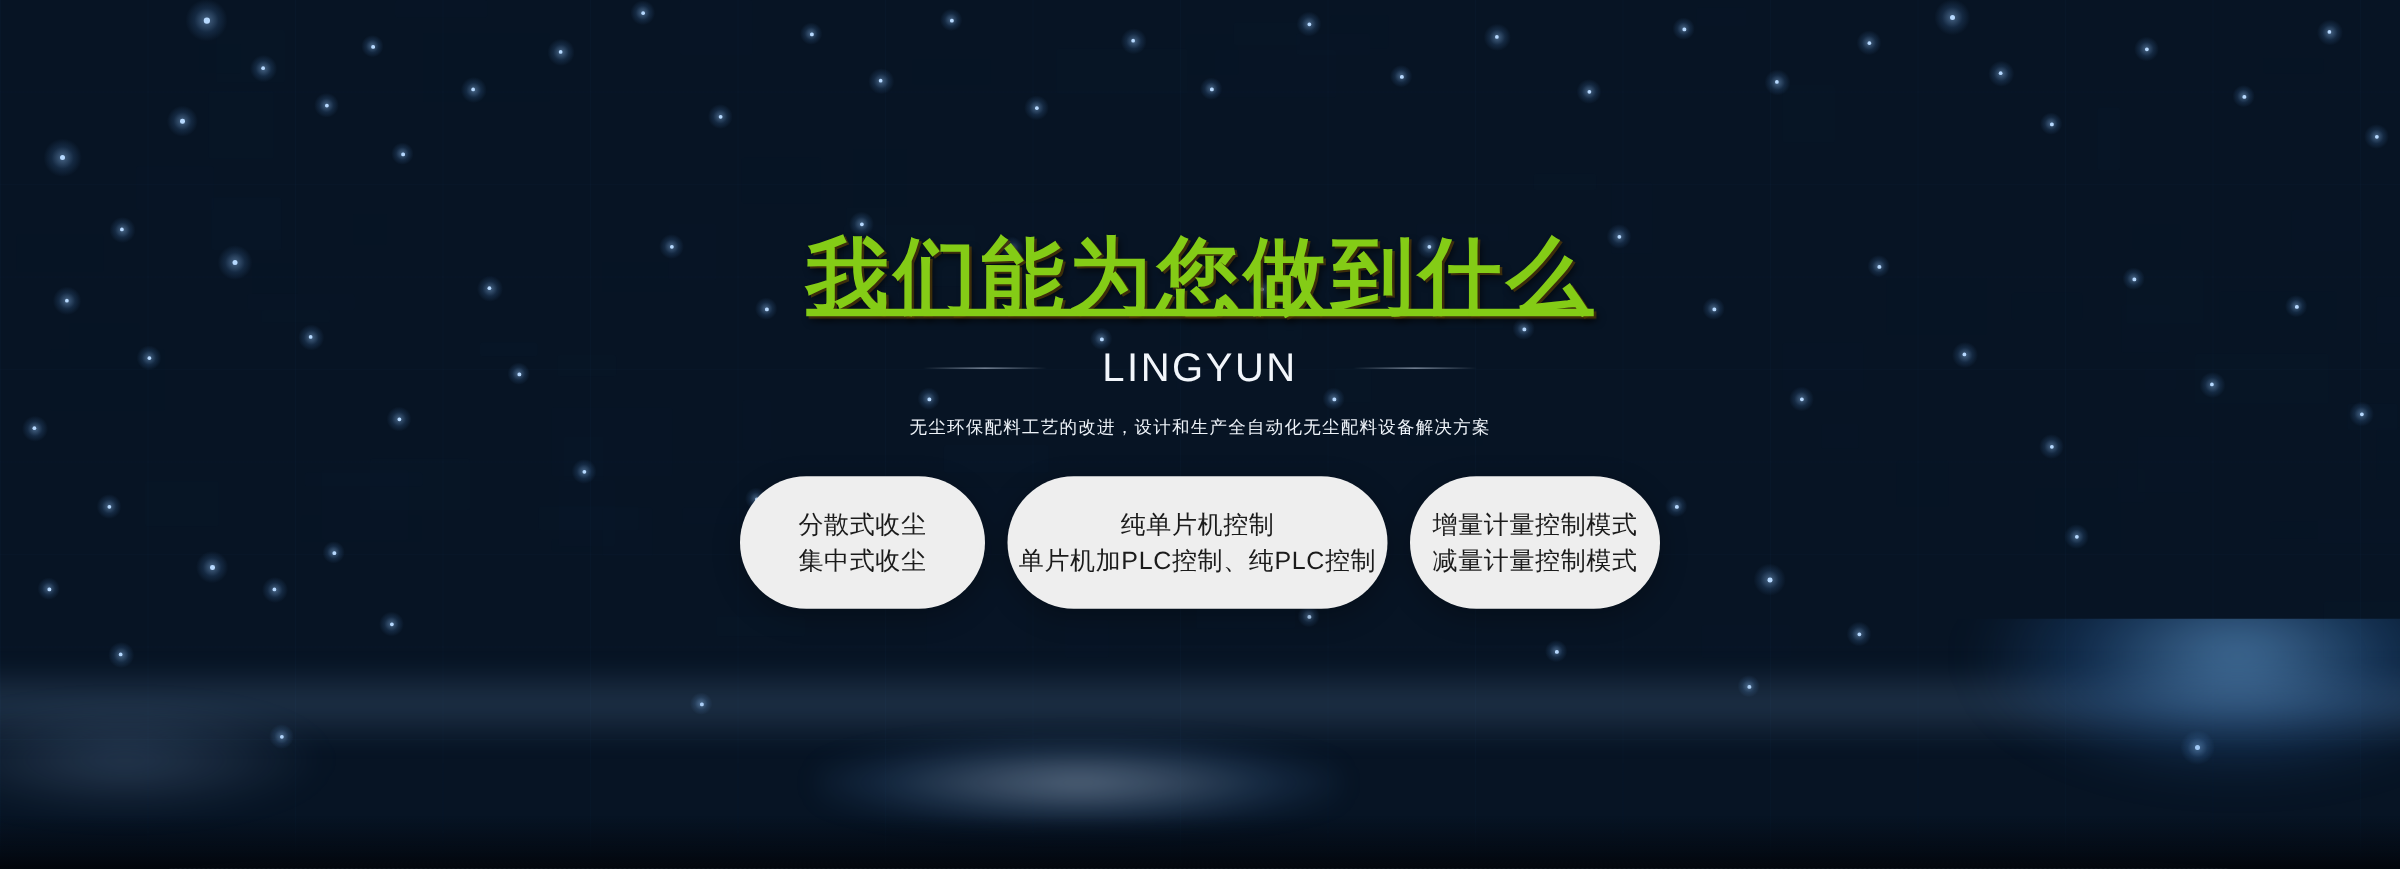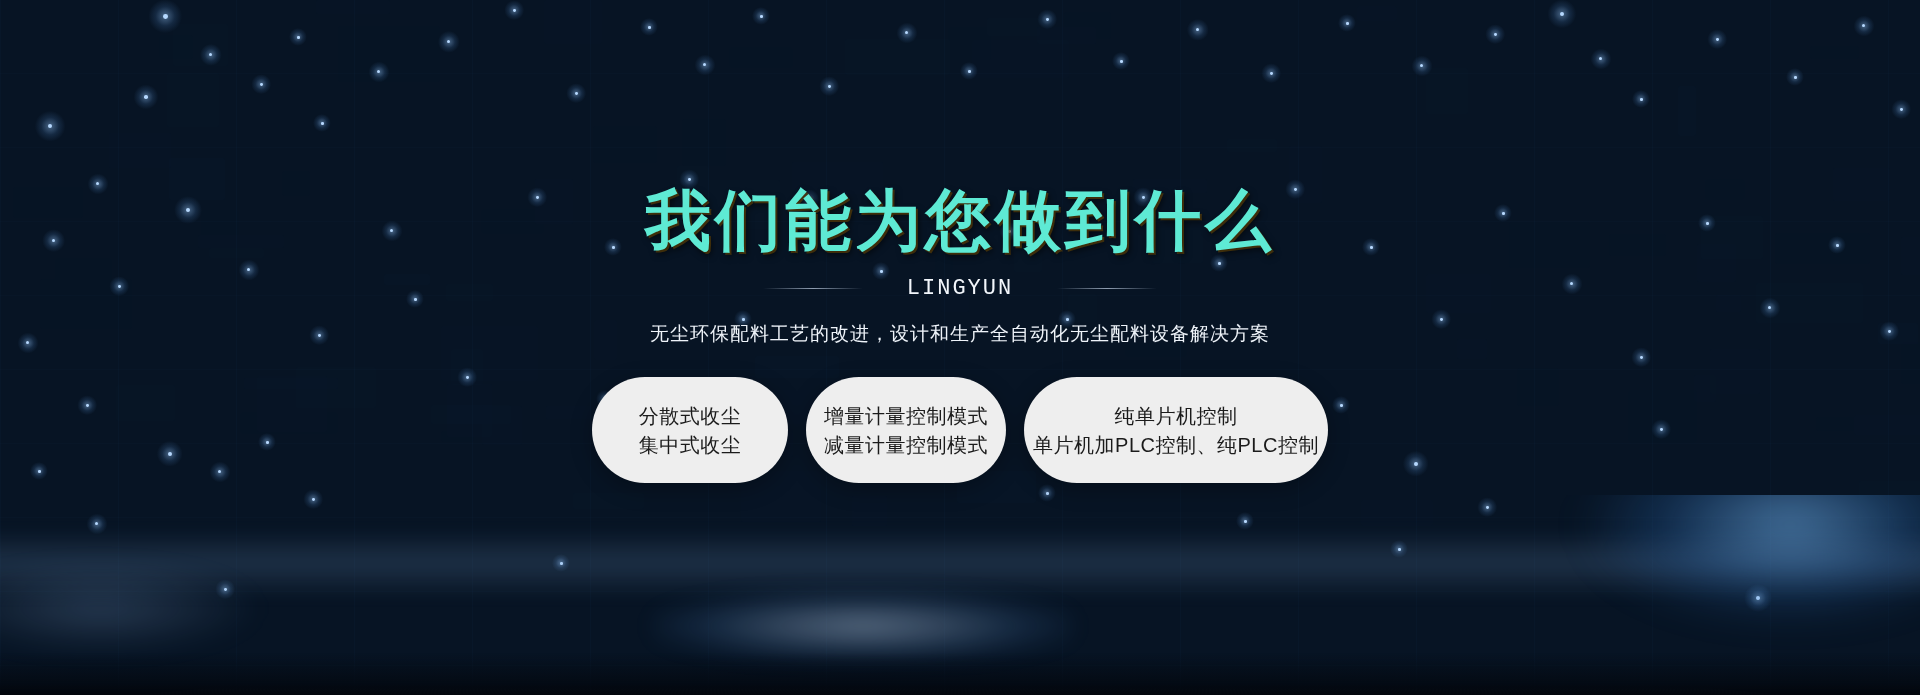--- a/index.html
+++ b/index.html
@@ -147,49 +147,50 @@
     z-index: 6;
   }
 
   .headline {
     margin-top: 188px;
     font-family: "DejaVu Sans", "Liberation Sans", sans-serif;
     font-size: 66px;
     line-height: 1;
     font-weight: bold;
     letter-spacing: 4px;
-    color: #5eead4;
+    color: #84cc16;
     text-shadow:
       2px 2px 0 rgba(110,72,0,0.55),
       3px 4px 6px rgba(0,0,0,0.55);
     white-space: nowrap;
+    text-decoration: underline;
   }
 
   .divider-row {
     margin-top: 22px;
     display: flex;
     align-items: center;
     gap: 44px;
   }
   .dline {
     width: 100px;
     height: 1px;
     background: linear-gradient(90deg, rgba(190,205,225,0) 0%, rgba(190,205,225,0.75) 50%, rgba(190,205,225,0) 100%);
   }
   .enname {
-    font-family: Liberation Mono, monospace;
-    font-size: 22px;
+    font-family: Liberation Sans, sans-serif;
+    font-size: 32px;
     letter-spacing: 2px;
     color: #f2f6fb;
     white-space: nowrap;
   }
 
   .subtitle {
     margin-top: 20px;
-    font-size: 19px;
+    font-size: 14px;
     letter-spacing: 1px;
     color: #eef3f9;
     white-space: nowrap;
   }
 
   .pills {
     margin-top: 30px;
     display: flex;
     align-items: center;
     gap: 18px;
@@ -418,24 +419,24 @@
       <span class="dline"></span>
     </div>
 
     <div class="subtitle">无尘环保配料工艺的改进，设计和生产全自动化无尘配料设备解决方案</div>
 
     <div class="pills">
       <div class="pill p1">
         <span class="ln">分散式收尘</span>
         <span class="ln">集中式收尘</span>
       </div>
+      <div class="pill p3">
+        <span class="ln">纯单片机控制</span>
+        <span class="ln">单片机加PLC控制、纯PLC控制</span>
+      </div>
       <div class="pill p2">
         <span class="ln">增量计量控制模式</span>
         <span class="ln">减量计量控制模式</span>
       </div>
-      <div class="pill p3">
-        <span class="ln">纯单片机控制</span>
-        <span class="ln">单片机加PLC控制、纯PLC控制</span>
-      </div>
     </div>
 
   </div>
 </div>
 
 </body></html>

